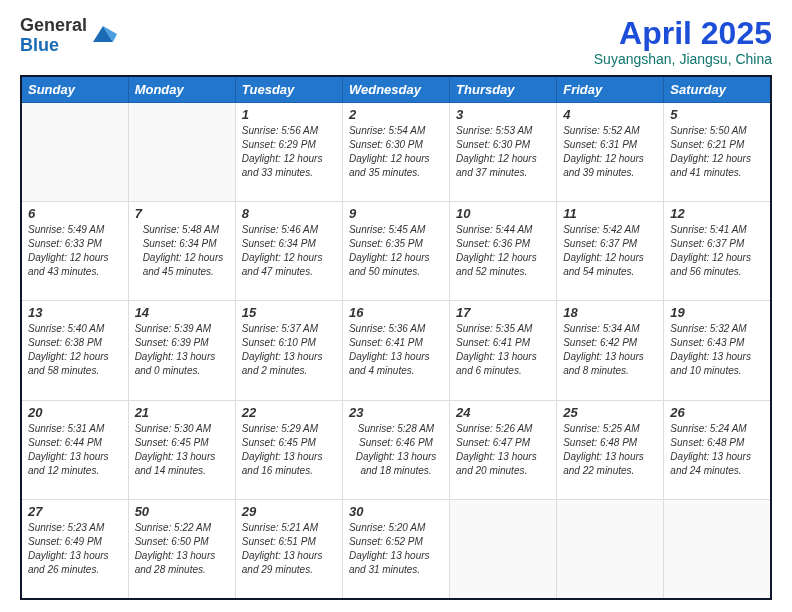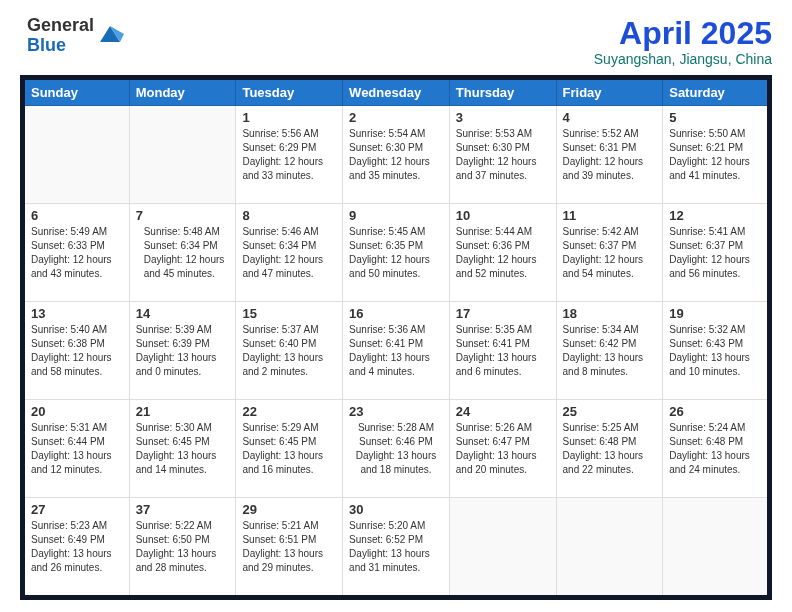--- a/index.html
+++ b/index.html
@@ -19,21 +19,20 @@
     }
     .header {
       display: flex;
       justify-content: space-between;
       align-items: flex-start;
       margin-bottom: 8px;
     }
     .logo {
       display: flex;
       align-items: center;
-      margin-left: 7px;
     }
     .logo-text {
       display: flex;
       flex-direction: column;
       line-height: 1.1;
     }
     .logo-general {
       font-size: 18px;
       font-weight: bold;
       color: #333;
@@ -57,24 +56,25 @@
       font-weight: bold;
       color: #1d4ed8;
       line-height: 1.1;
     }
     .subtitle {
       font-size: 14px;
       color: #0f766e;
     }
     .calendar {
       flex: 1;
-      border: 5px solid #0f172a;
+      border: 2px solid #0f172a;
       border-collapse: collapse;
       width: 100%;
       table-layout: fixed;
+      font-style: italic;
     }
     .calendar th {
       background-color: #2277cc;
       color: #fff;
       text-align: left;
       padding: 5px 6px;
       font-size: 13px;
       font-weight: bold;
       border: 1px solid #1a60aa;
     }
@@ -224,21 +224,21 @@
           </td>
           <td>
             <span class="day-number">14</span>
             <div class="cell-info" style="white-space: pre-line;">Sunrise: 5:39 AM
 Sunset: 6:39 PM
 Daylight: 13 hours and 0 minutes.</div>
           </td>
           <td>
             <span class="day-number">15</span>
             <div class="cell-info" style="white-space: pre-line;">Sunrise: 5:37 AM
-Sunset: 6:40 PM
+Sunset: 6:10 PM
 Daylight: 13 hours and 2 minutes.</div>
           </td>
           <td>
             <span class="day-number">16</span>
             <div class="cell-info" style="white-space: pre-line;">Sunrise: 5:36 AM
 Sunset: 6:41 PM
 Daylight: 13 hours and 4 minutes.</div>
           </td>
           <td>
             <span class="day-number">17</span>
@@ -304,21 +304,21 @@
           </td>
         </tr>
         <tr>
           <td>
             <span class="day-number">27</span>
             <div class="cell-info" style="white-space: pre-line;">Sunrise: 5:23 AM
 Sunset: 6:49 PM
 Daylight: 13 hours and 26 minutes.</div>
           </td>
           <td>
-            <span class="day-number">37</span>
+            <span class="day-number">50</span>
             <div class="cell-info" style="white-space: pre-line;">Sunrise: 5:22 AM
 Sunset: 6:50 PM
 Daylight: 13 hours and 28 minutes.</div>
           </td>
           <td>
             <span class="day-number">29</span>
             <div class="cell-info" style="white-space: pre-line;">Sunrise: 5:21 AM
 Sunset: 6:51 PM
 Daylight: 13 hours and 29 minutes.</div>
           </td>

